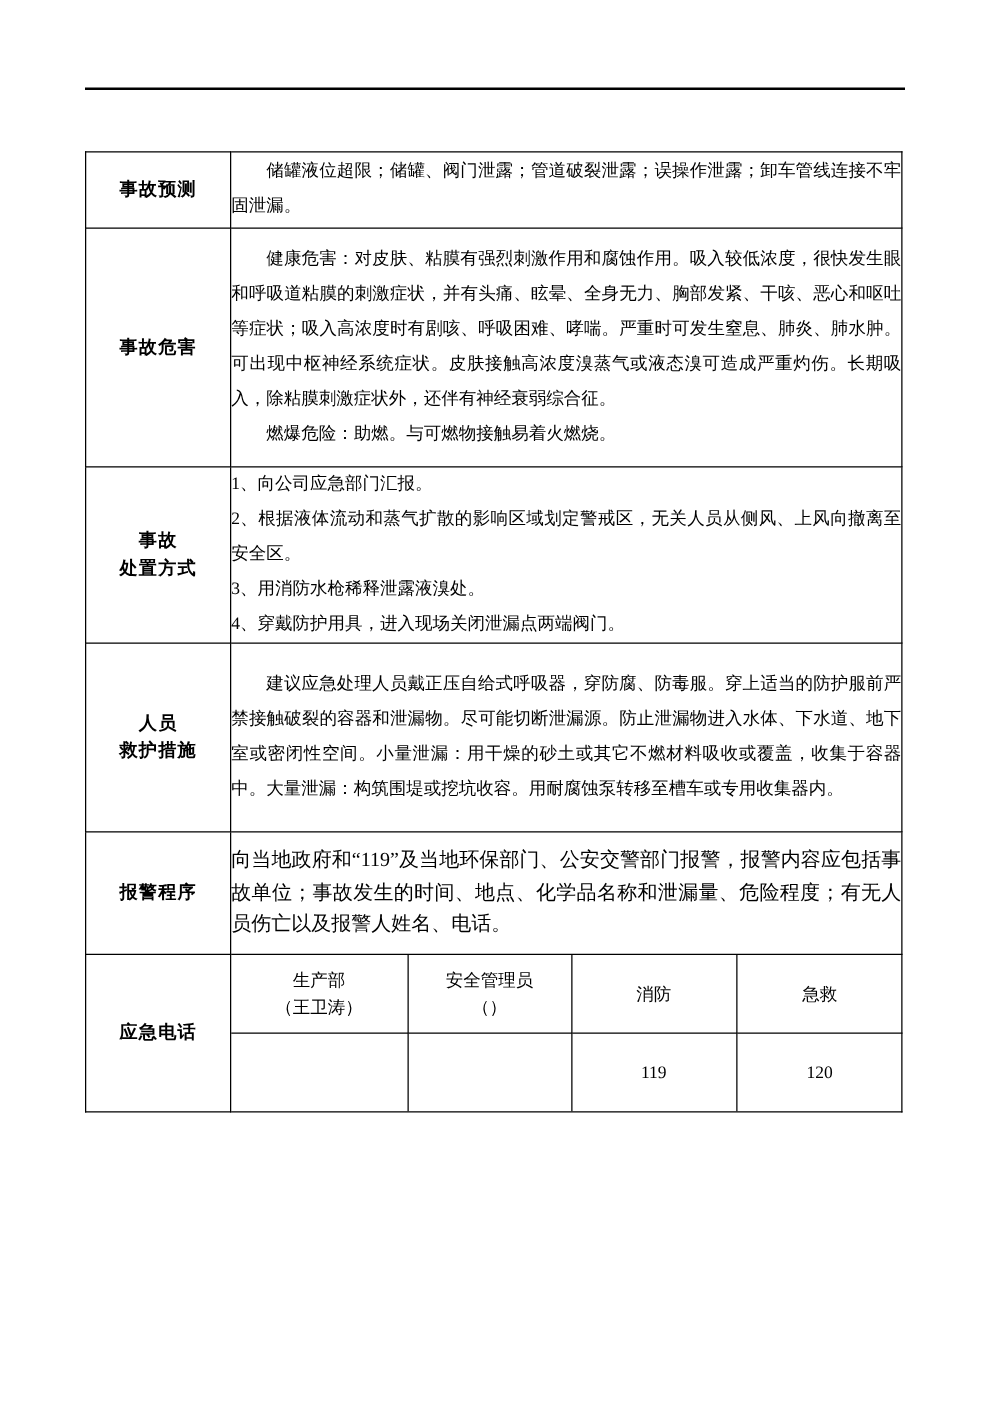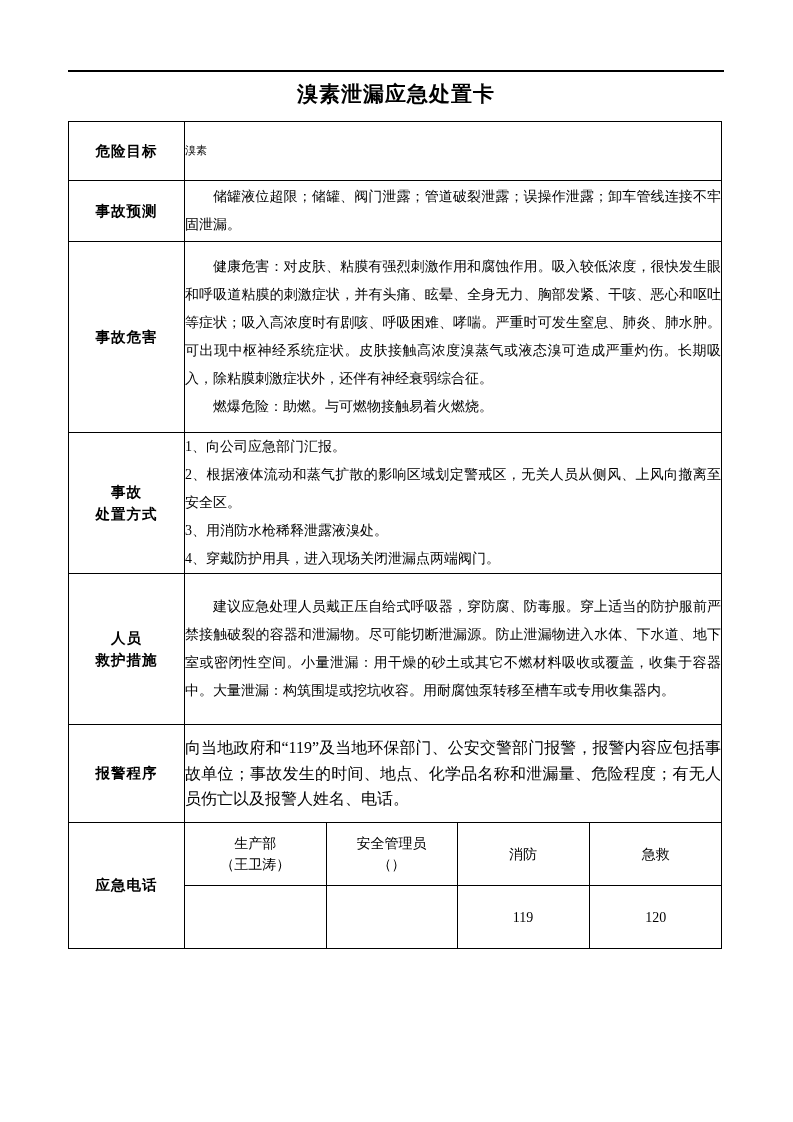--- a/index.html
+++ b/index.html
@@ -130,33 +130,28 @@
   .h-alarm { height: 97px; margin-top: 19px; }
   .h-phone { height: 110px; }
 </style>
 </head>
 <body>
 
 <div class="page">
 
   <div class="header-rule"></div>
 
-  <div class="doc-title">溴素泄漏应急处置卡</div>
 
   <table class="main">
     <colgroup>
       <col style="width:116px">
       <col style="width:537px">
     </colgroup>
     <tbody>
 
-      <tr>
-        <td class="label-cell h-target">危险目标</td>
-        <td class="body-cell target-value">溴素</td>
-      </tr>
 
       <tr>
         <td class="label-cell h-forecast">事故预测</td>
         <td class="body-cell">
           <p class="indent">储罐液位超限；储罐、阀门泄露；管道破裂泄露；误操作泄露；卸车管线连接不牢固泄漏。</p>
         </td>
       </tr>
 
       <tr>
         <td class="label-cell h-harm">事故危害</td>

